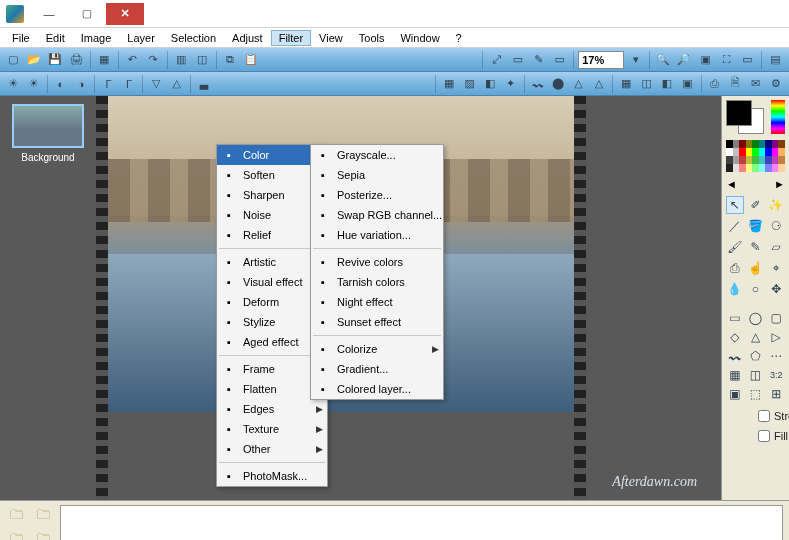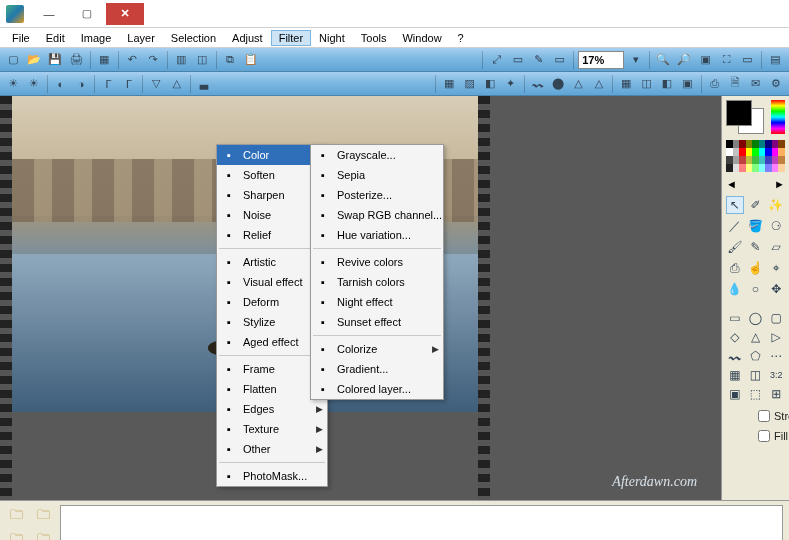--- a/index.html
+++ b/index.html
@@ -81,21 +81,21 @@
 </div>
 
 <div class="menubar" id="menubar">
     <div class="mi">File</div>
     <div class="mi">Edit</div>
     <div class="mi">Image</div>
     <div class="mi">Layer</div>
     <div class="mi">Selection</div>
     <div class="mi">Adjust</div>
     <div class="mi open">Filter</div>
-    <div class="mi">Night</div>
+    <div class="mi">View</div>
     <div class="mi">Tools</div>
     <div class="mi">Window</div>
     <div class="mi">?</div>
   </div>
 
 <div class="toolbar">
   <div class="tb">▢</div>
   <div class="tb">📂</div>
   <div class="tb">💾</div>
   <div class="tb">🖨</div>
@@ -158,20 +158,24 @@
   <div class="tb">◧</div>
   <div class="tb">▣</div>
   <div class="sep"></div>
   <div class="tb">⎙</div>
   <div class="tb">🗎</div>
   <div class="tb">✉</div>
   <div class="tb">⚙</div>
 </div>
 
 <div class="workarea">
+  <div class="layer-col">
+    <div class="layer-thumb"></div>
+    <div class="layer-label">Background</div>
+  </div>
   <div class="canvas-wrap">
     <div class="filmstrip left"></div>
     <div class="canvas">
       <div class="sky"></div>
         <div class="bldg"></div>
         <div class="water"></div>
         <div class="duck"></div>
     </div>
     <div class="filmstrip right"></div>
     <div class="watermark">Afterdawn.com</div>

